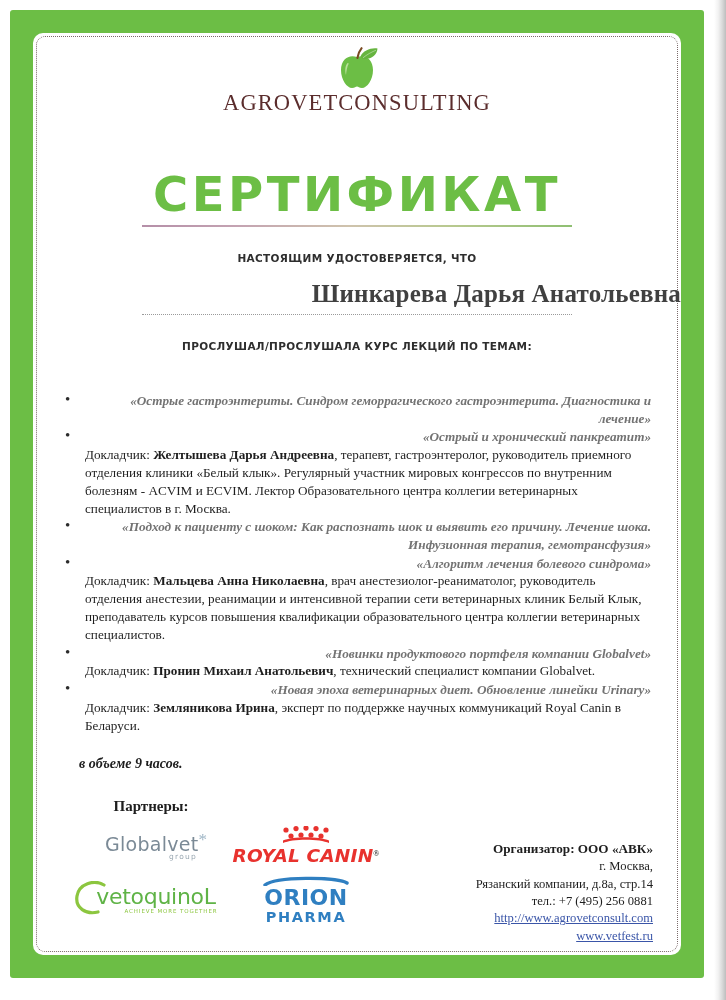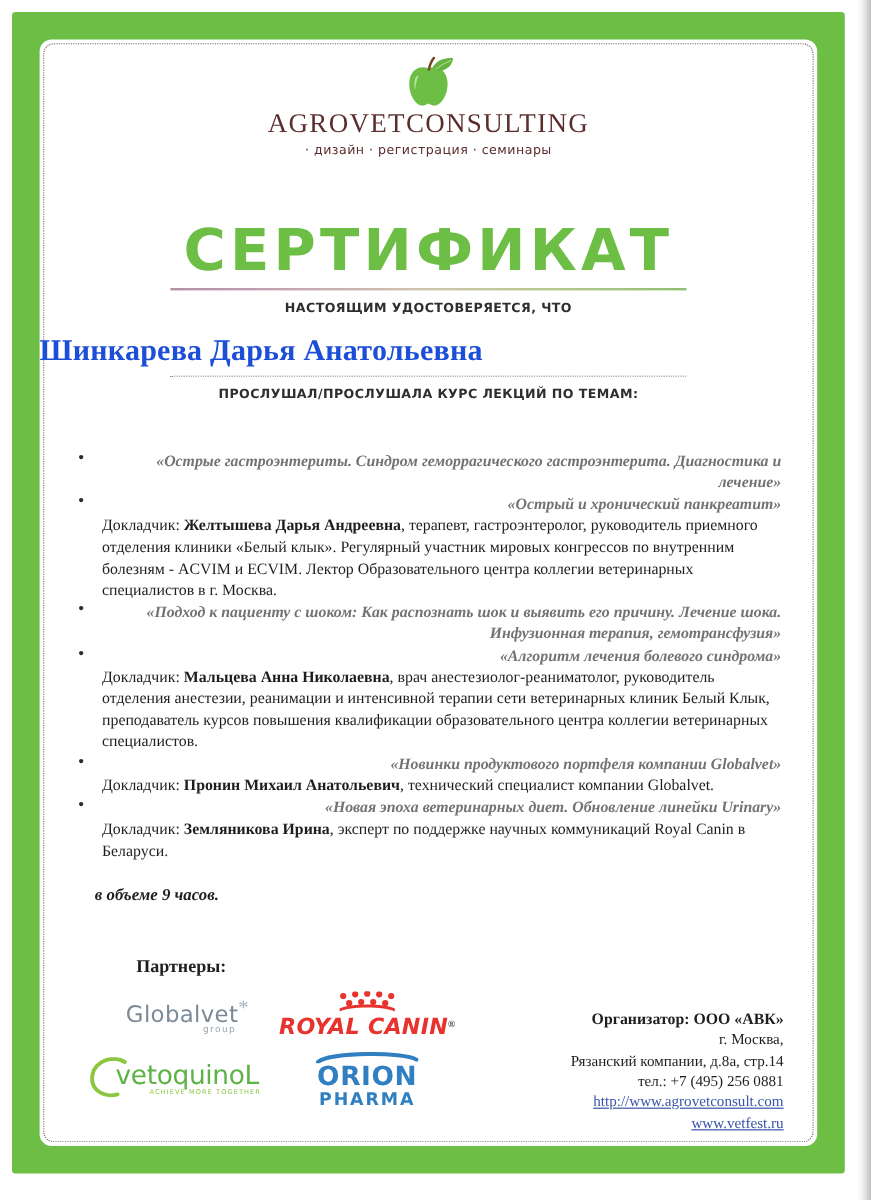--- a/index.html
+++ b/index.html
@@ -114,29 +114,29 @@
     background: linear-gradient(to right, #b58fa8 0%, #c4a3b2 22%, #cfc3ad 48%, #b8c98f 72%, #8fbf72 100%);
   }
 
   .caption {
     text-align: center;
     font-family: "DejaVu Sans", sans-serif;
     font-weight: bold;
     font-size: 10.5px;
     letter-spacing: .35px;
     color: #2e2e2e;
-    margin-top: 9px;
+    margin-top: 25px;
   }
 
   .recipient {
-    text-align: left;
+    text-align: right;
     font-family: "Liberation Serif", serif;
     font-weight: bold;
     font-size: 25px;
-    color: #1d4ed8;
+    color: #404040;
     margin-top: 16px;
     letter-spacing: .2px;
   }
 
   .rule-dotted {
     width: 430px;
     height: 0;
     margin: 6px auto 0;
     border-top: 1.5px dotted #9a9a9a;
   }
@@ -314,21 +314,20 @@
     <div class="logo-block">
       <svg class="apple-icon" width="54" height="42" viewBox="0 0 54 42">
         <path d="M27 10 C19 7 11 12 11 23 C11 33 17 41 22 41 C25 41 25.5 39.5 27 39.5
                  C28.5 39.5 29 41 32 41 C37 41 43 33 43 23 C43 12 35 7 27 10 Z" fill="#6cbe45"></path>
         <path d="M17.5 16 C15 19 14.8 24 16 28 C16.4 24.5 17 19.5 18.8 16.6 Z" fill="#b9e09a"></path>
         <path d="M27.4 11 C28.2 7 29.6 3.6 31.6 1.2" stroke="#7a4a22" stroke-width="2.1" fill="none" stroke-linecap="round"></path>
         <path d="M30.5 9.5 C33 3.5 41 0.5 47.5 1.5 C47 8 41.5 12.5 34 12 C32.5 11.9 31.3 10.9 30.5 9.5 Z" fill="#66b43f"></path>
         <path d="M33 10.8 C37 7.5 42 4.8 46 3.2" stroke="#ffffff" stroke-width="0.9" fill="none" opacity="0.45"></path>
       </svg>
       <div class="logo-word">AGROVETCONSULTING</div>
-      <div class="logo-sub">· дизайн · регистрация · семинары</div>
     </div>
 
     <div class="cert-title">СЕРТИФИКАТ</div>
 
     <div class="rule-gradient"></div>
 
     <div class="caption">НАСТОЯЩИМ УДОСТОВЕРЯЕТСЯ, ЧТО</div>
 
     <div class="recipient">Шинкарева Дарья Анатольевна</div>
 

